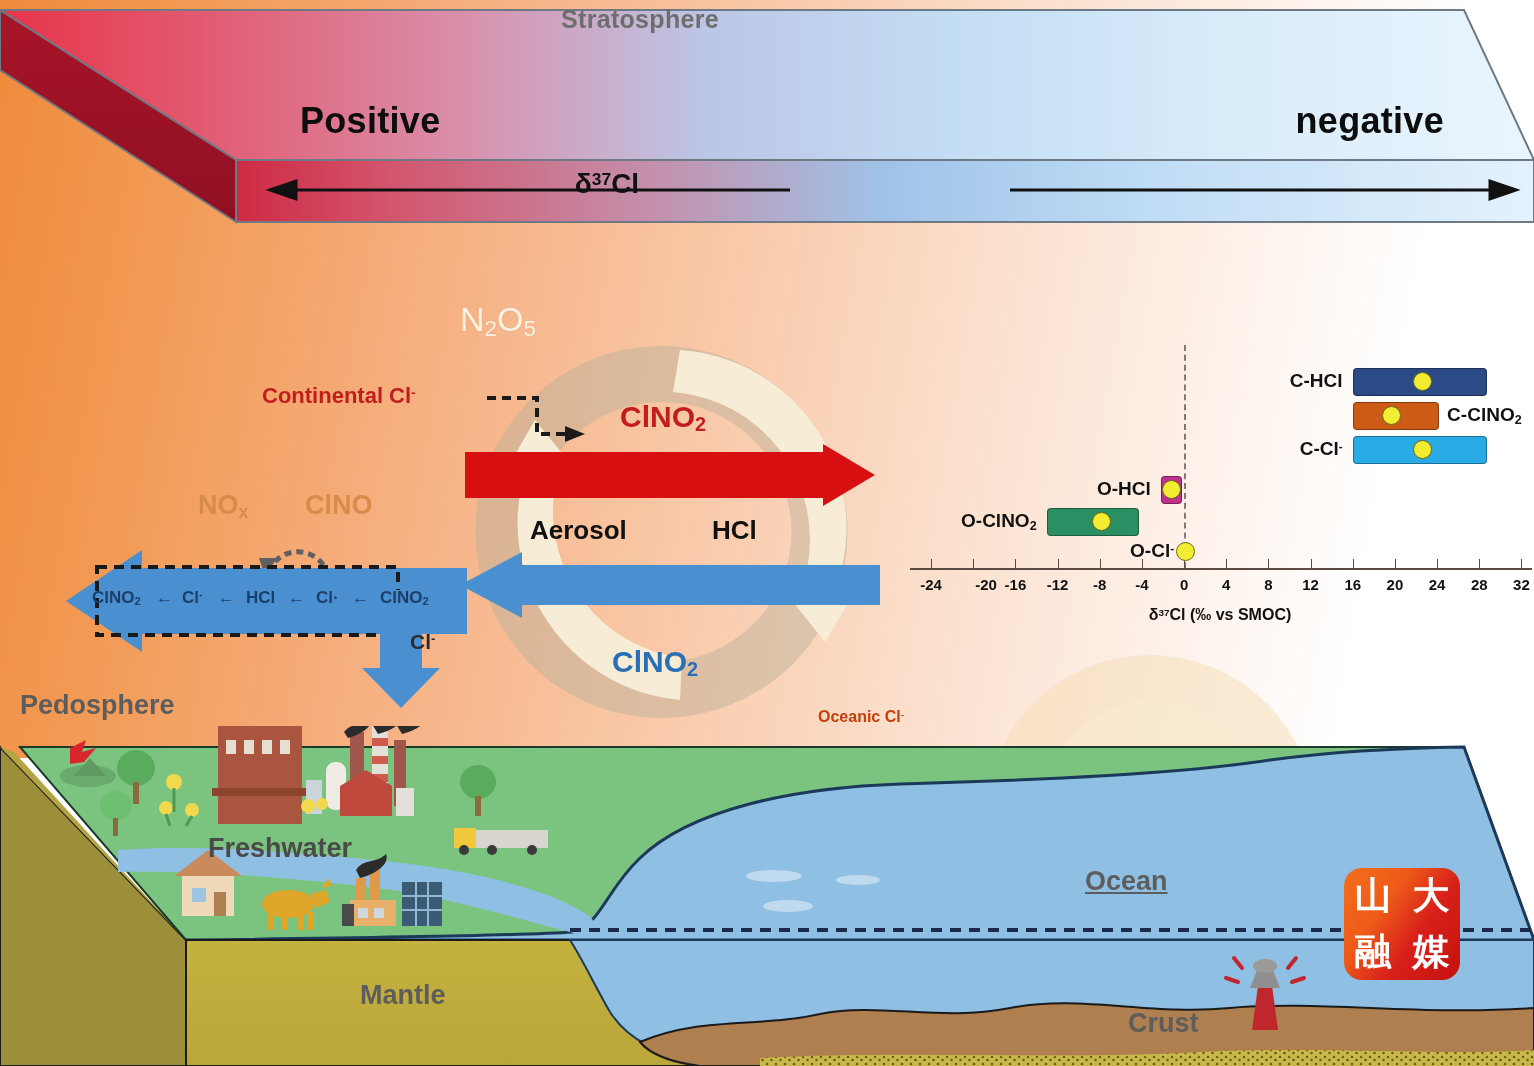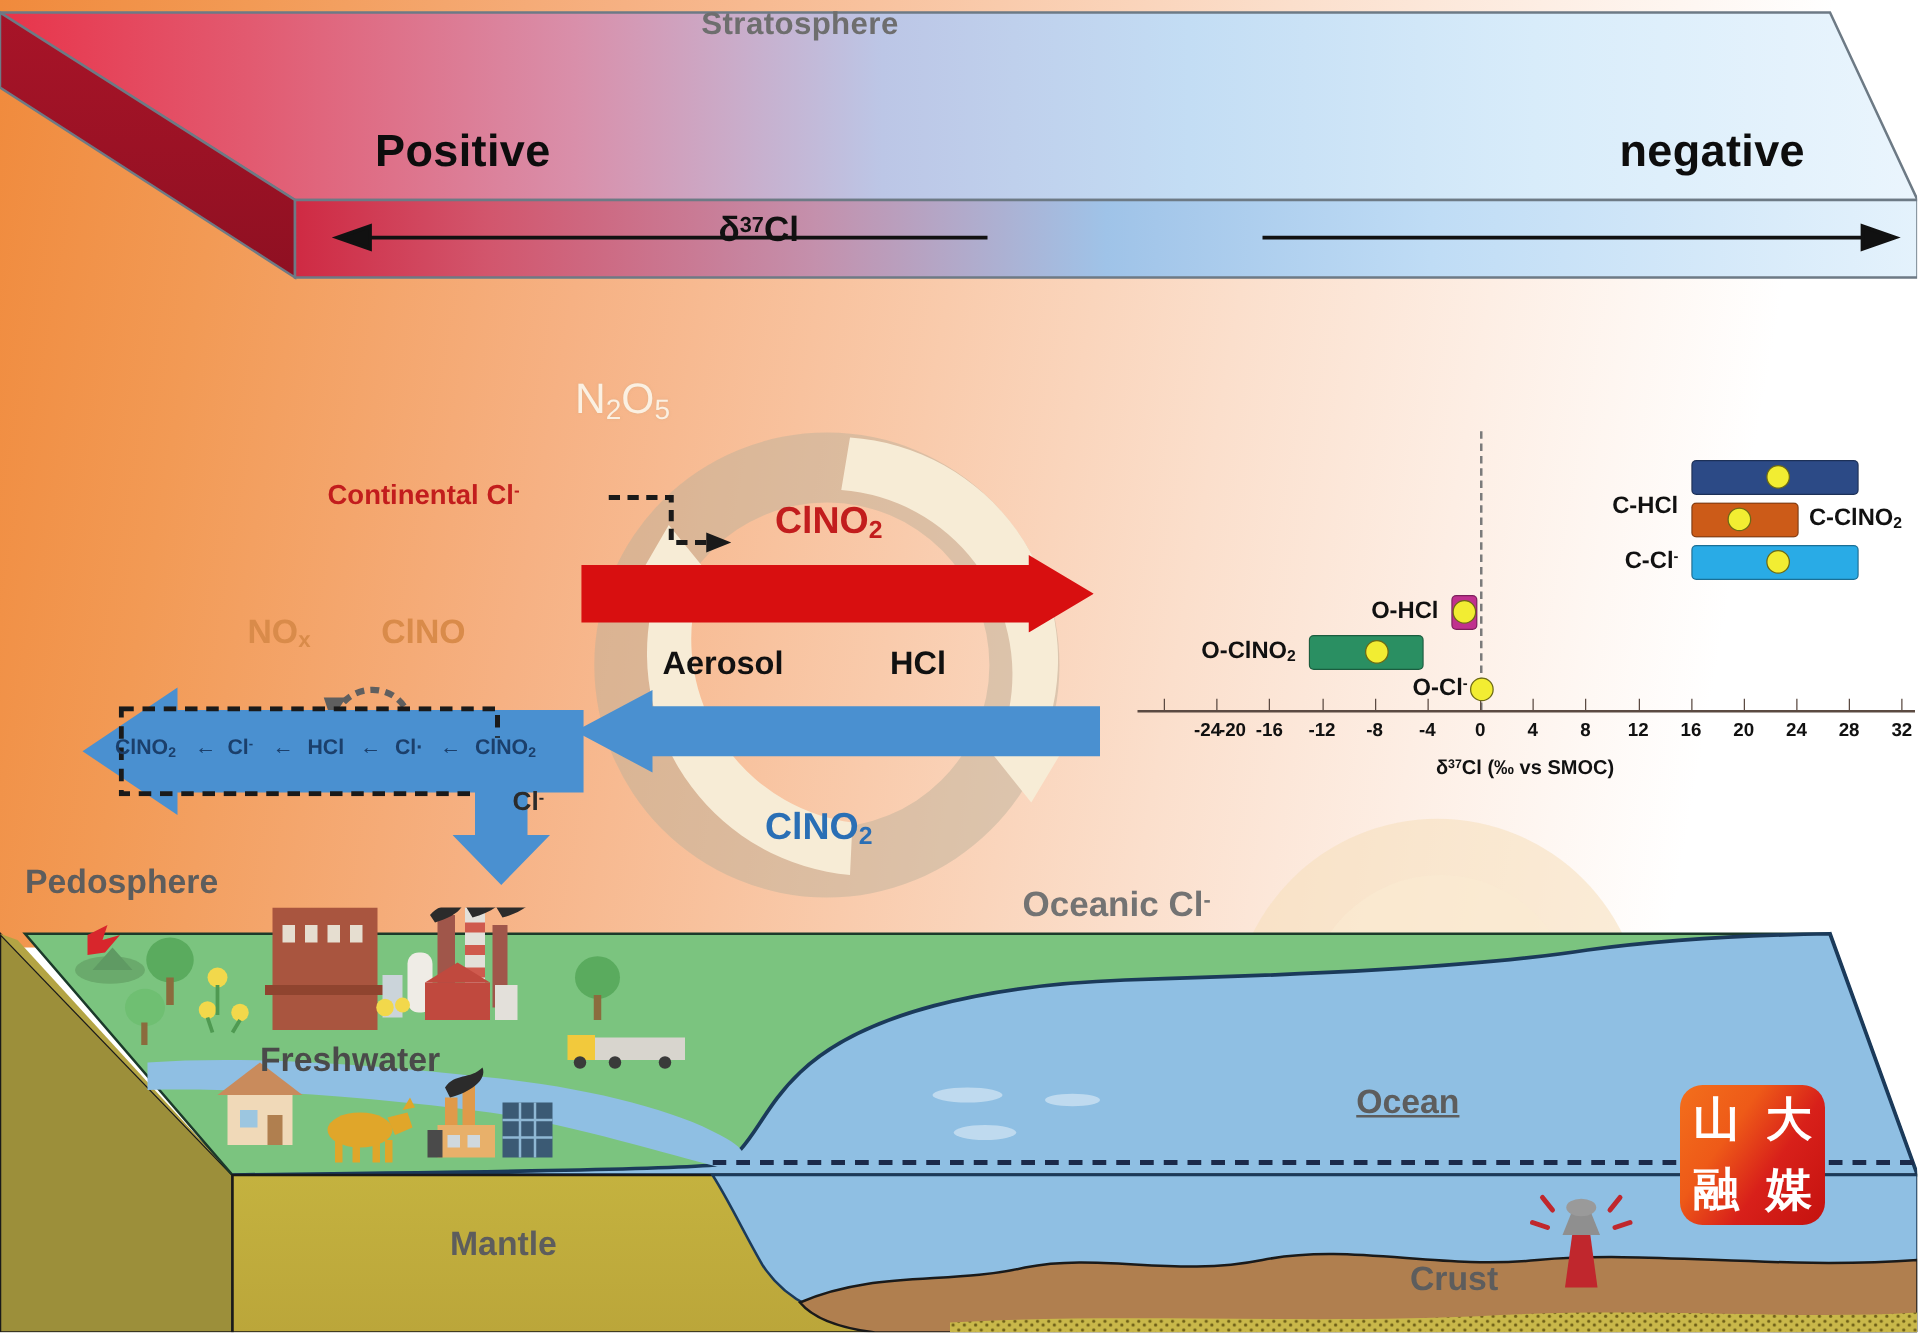--- a/index.html
+++ b/index.html
@@ -27,21 +27,21 @@
   #red-arrow-lbl{left:620px;top:400px;font-size:30px;font-weight:bold;color:#c21d1d;}
   #blue-arrow-lbl{left:612px;top:645px;font-size:30px;font-weight:bold;color:#2a6fb5;}
   #aerosol-lbl{left:530px;top:515px;font-size:26px;font-weight:bold;color:#111;}
   #hcl-lbl{left:712px;top:515px;font-size:26px;font-weight:bold;color:#111;}
   #n2o5-top{left:460px;top:300px;font-size:34px;font-weight:normal;color:#fbf0e2;
     text-shadow:0 0 2px rgba(210,170,130,.55);}
   #cont-cl{left:262px;top:383px;font-size:22px;font-weight:bold;color:#c21d1d;}
   #nox-lbl{left:198px;top:490px;font-size:27px;font-weight:bold;color:#d98b4a;}
   #vocs-lbl{left:305px;top:490px;font-size:27px;font-weight:bold;color:#d98b4a;}
   #cl-drop-lbl{left:410px;top:630px;font-size:21px;font-weight:bold;color:#2b2b2b;}
-  #oceanic-cl{left:818px;top:708px;font-size:28px;font-weight:bold;color:#737373;}
+  #oceanic-cl{left:818px;top:708px;font-size:16px;font-weight:bold;color:#c2410c;}
   #n2o5-ocean{left:730px;top:752px;font-size:31px;font-weight:bold;color:#ffffff;}
 
   .chain-txt{position:absolute;font-size:17px;font-weight:bold;color:#1b3f6b;white-space:nowrap;}
 
   
   .gl{position:absolute;font-weight:bold;color:#5d5d5d;}
   #pedosphere-lbl{left:20px;top:690px;font-size:27px;}
   #freshwater-lbl{left:208px;top:833px;font-size:27px;color:#4a4a4a;}
   #mantle-lbl{left:360px;top:980px;font-size:27px;}
   #ocean-lbl{left:1085px;top:866px;font-size:27px;text-decoration:underline;}
@@ -404,21 +404,21 @@
     <span style="color:#fff;font-size:37px;font-weight:bold;font-family:'DejaVu Sans',sans-serif;">大</span>
     <span style="color:#fff;font-size:37px;font-weight:bold;font-family:'DejaVu Sans',sans-serif;">融</span>
     <span style="color:#fff;font-size:37px;font-weight:bold;font-family:'DejaVu Sans',sans-serif;">媒</span>
   </div>
 
   <div id="chart">
     <div id="c-zero" style="left: 284.102px; top: 5px; height: 223px;"></div>
     <div id="c-axis" style="left: 10px; width: 622px; top: 228px;"></div>
     <div id="c-ticks">
         <div class="c-tick" style="left: 31.0847px; top: 219px;"></div>
-        <div class="c-ticklbl" style="left: 31.0847px; top: 236px; margin-left: 35px;">-24</div>
+        <div class="c-ticklbl" style="left: 31.0847px; top: 236px;">-24</div>
         <div class="c-tick" style="left: 73.2542px; top: 219px;"></div>
         <div class="c-ticklbl" style="left: 86px; top: 236px;">-20</div>
         <div class="c-tick" style="left: 115.424px; top: 219px;"></div>
         <div class="c-ticklbl" style="left: 115.424px; top: 236px;">-16</div>
         <div class="c-tick" style="left: 157.593px; top: 219px;"></div>
         <div class="c-ticklbl" style="left: 157.593px; top: 236px;">-12</div>
         <div class="c-tick" style="left: 199.763px; top: 219px;"></div>
         <div class="c-ticklbl" style="left: 199.763px; top: 236px;">-8</div>
         <div class="c-tick" style="left: 241.932px; top: 219px;"></div>
         <div class="c-ticklbl" style="left: 241.932px; top: 236px;">-4</div>
@@ -437,21 +437,21 @@
         <div class="c-tick" style="left: 537.119px; top: 219px;"></div>
         <div class="c-ticklbl" style="left: 537.119px; top: 236px;">24</div>
         <div class="c-tick" style="left: 579.288px; top: 219px;"></div>
         <div class="c-ticklbl" style="left: 579.288px; top: 236px;">28</div>
         <div class="c-tick" style="left: 621.458px; top: 219px;"></div>
         <div class="c-ticklbl" style="left: 621.458px; top: 236px;">32</div>
       </div>
     <div id="c-bars">
         <div class="c-bar" style="left: 452.78px; top: 28px; width: 131.78px; background: rgb(44, 74, 134);"></div>
         <div class="c-dot" style="left: 513.305px; top: 32px; background: rgb(242, 237, 50);"></div>
-        <div class="c-lbl" style="top: 30px; left: 389.78px; margin-top: 24px;">C-HCl</div>
+        <div class="c-lbl" style="top: 30px; left: 389.78px;">C-HCl</div>
         <div class="c-bar" style="left: 452.78px; top: 62px; width: 84.339px; background: rgb(204, 91, 24);"></div>
         <div class="c-dot" style="left: 481.678px; top: 66px; background: rgb(242, 237, 50);"></div>
         <div class="c-lbl" style="top: 64px; left: 547.119px;">C-ClNO<sub>2</sub></div>
         <div class="c-bar" style="left: 452.78px; top: 96px; width: 131.78px; background: rgb(41, 171, 230);"></div>
         <div class="c-dot" style="left: 513.305px; top: 100px; background: rgb(242, 237, 50);"></div>
         <div class="c-lbl" style="top: 98px; left: 399.78px;">C-Cl<sup>-</sup></div>
         <div class="c-bar" style="left: 260.908px; top: 136px; width: 18.9763px; background: rgb(192, 49, 142);"></div>
         <div class="c-dot" style="left: 262.397px; top: 140px; background: rgb(242, 237, 50);"></div>
         <div class="c-lbl" style="top: 138px; left: 196.908px;">O-HCl</div>
         <div class="c-bar" style="left: 147.051px; top: 168px; width: 89.6102px; background: rgb(42, 143, 98);"></div>

